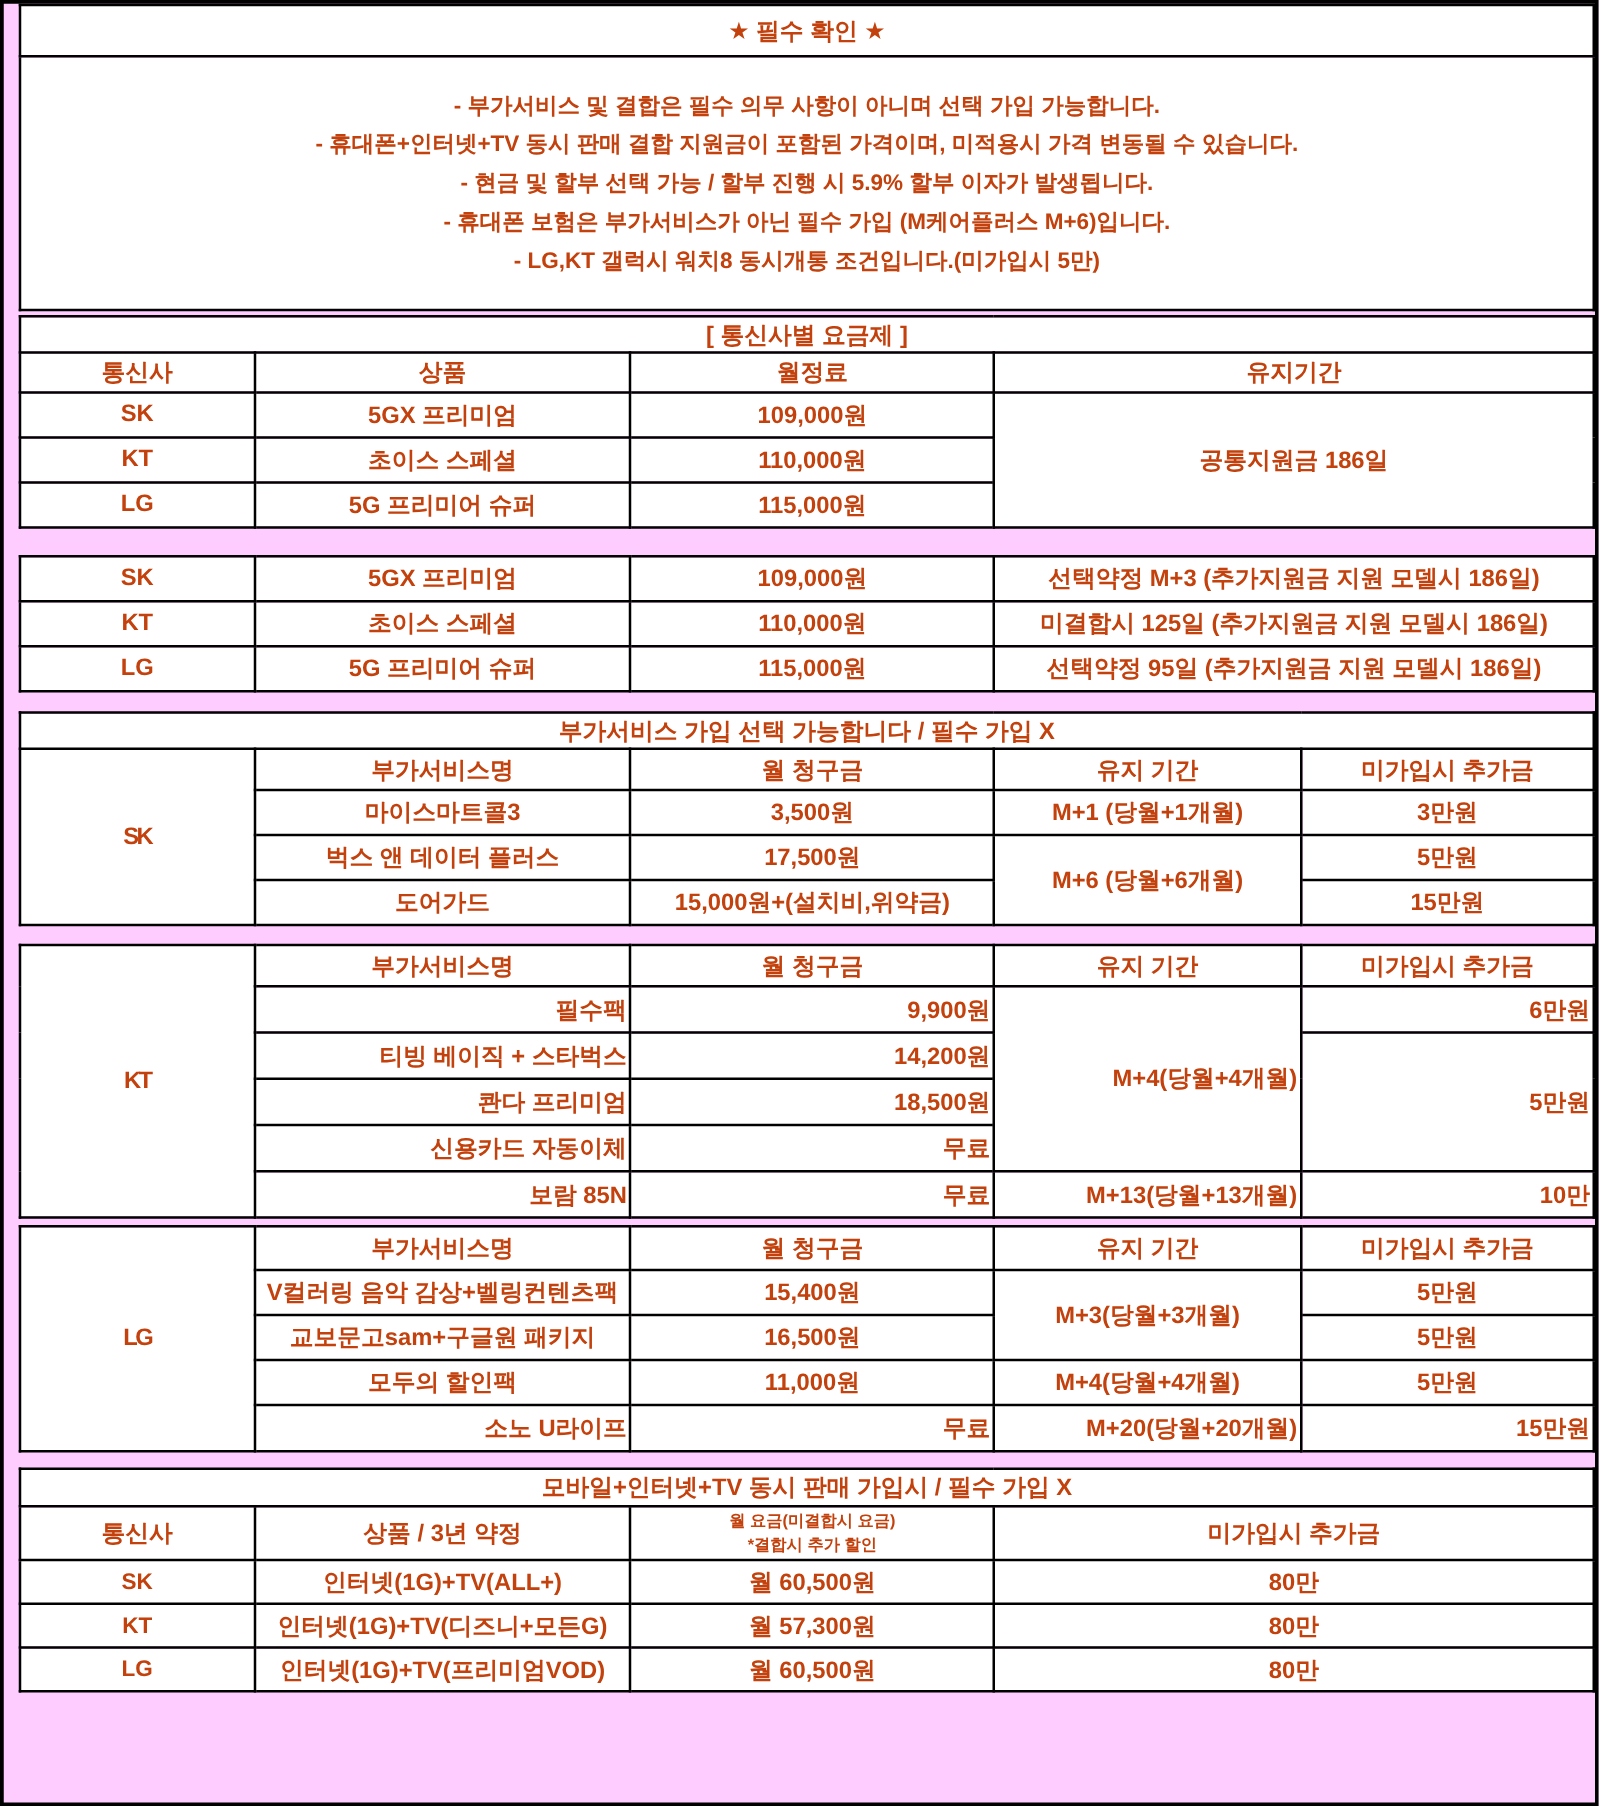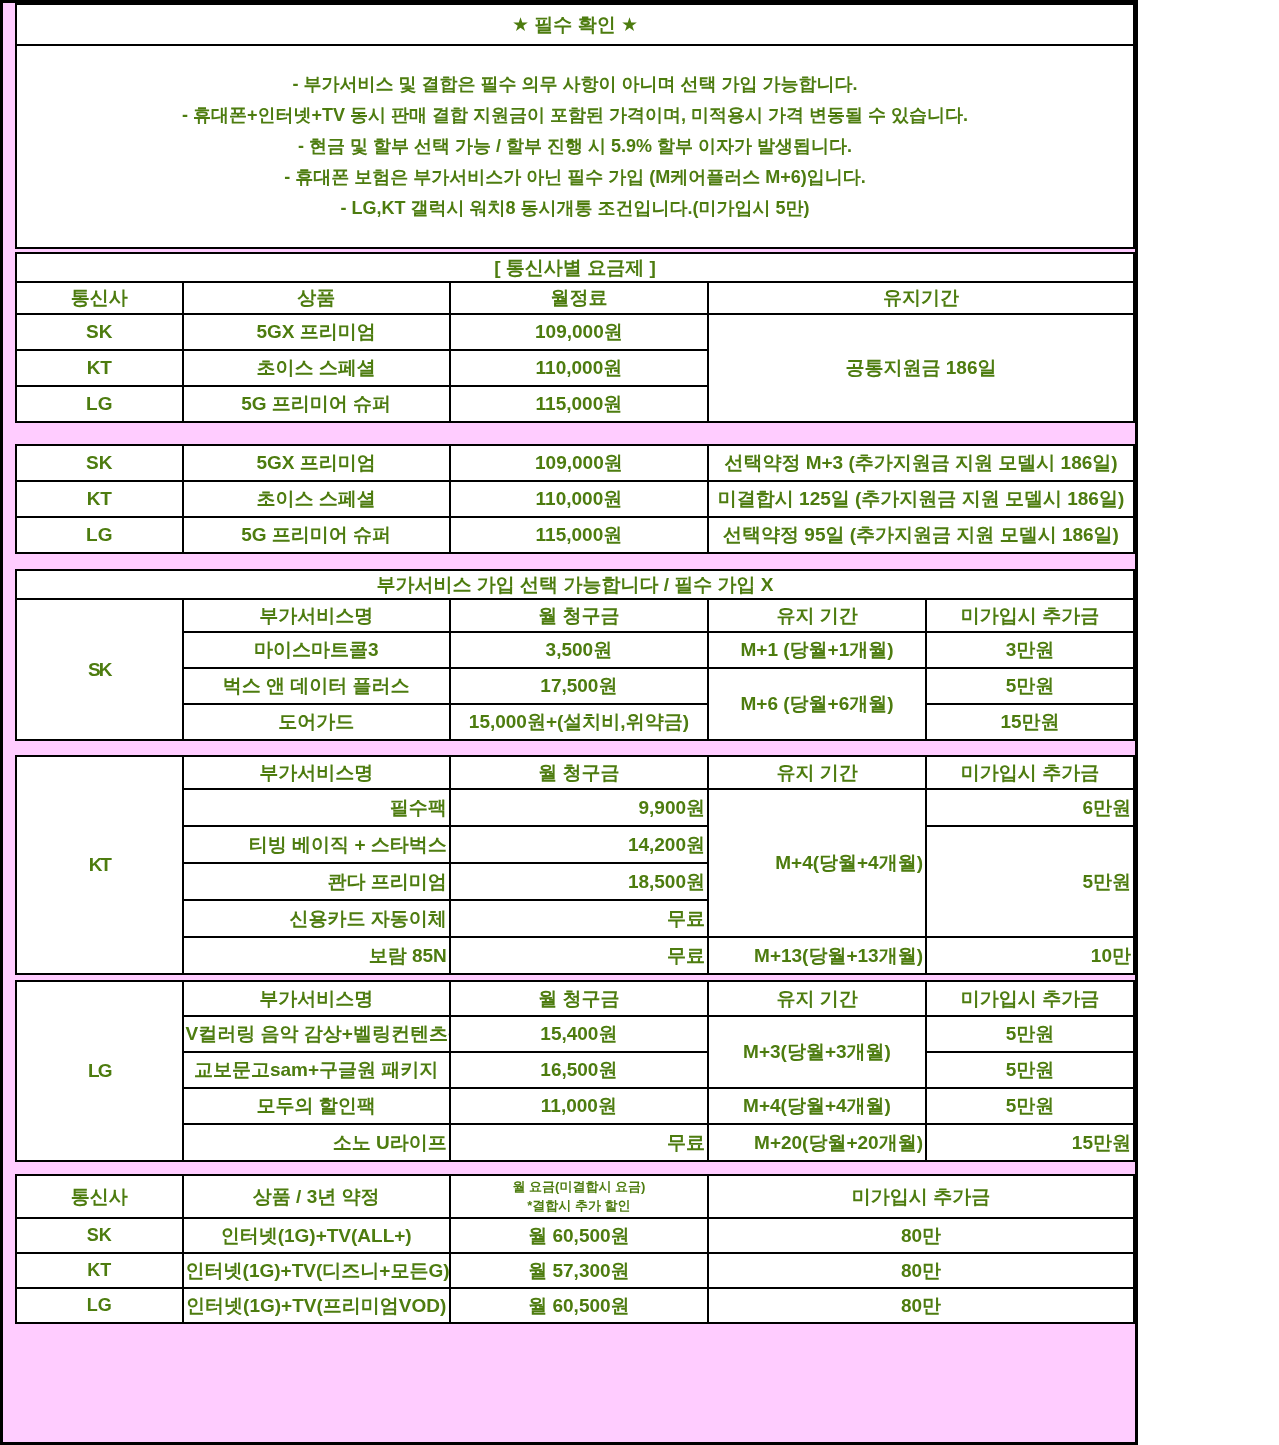--- a/index.html
+++ b/index.html
@@ -1,22 +1,22 @@
 <!DOCTYPE html>
 <html><head>
 <meta charset="utf-8">
 <style>
   html,body { margin:0; padding:0; background:#ffffff; }
   * { box-sizing:border-box; }
   .page {
-    width:1138px; min-height:1445px;
+    width:1279px; min-height:1445px;
     background:#FFCCFF;
     border:3px solid #000;
     font-family:"Liberation Sans","DejaVu Sans",sans-serif;
-    font-weight:bold; color:#4d7c0f;padding-left:12px;
+    font-weight:bold; color:#c2410c;padding-left:12px;
   }
   table.block {
     width:100%; border-collapse:collapse; table-layout:fixed;
   }
   table.block td {
     border:2px solid #000;
     text-align:center; vertical-align:middle;
     padding:0 2px; overflow:hidden; white-space:nowrap;
     background:#fff; font-size:19px;
   }
@@ -279,20 +279,23 @@
   <div class="gap12"></div>
 
   <table class="block">
     <colgroup>
         <col style="width:14.9%">
         <col style="width:23.9%">
         <col style="width:23.1%">
         <col style="width:38.1%">
       </colgroup>
     <tbody>
+        <tr class="h30">
+      <td class="banner-mag" colspan="4">모바일+인터넷+TV 동시 판매 가입시 / 필수 가입 X</td>
+    </tr>
     <tr class="h43">
       <td class="colhdr-hot">통신사</td>
       <td class="colhdr-hot">상품 / 3년 약정</td>
       <td class="colhdr-hot">
         <div class="hdr2line">월 요금(미결합시 요금)</div>
         <div class="hdr2line">*결합시 추가 할인</div>
       </td>
       <td class="colhdr-hot">미가입시 추가금</td>
     </tr>
     <tr class="h35">

